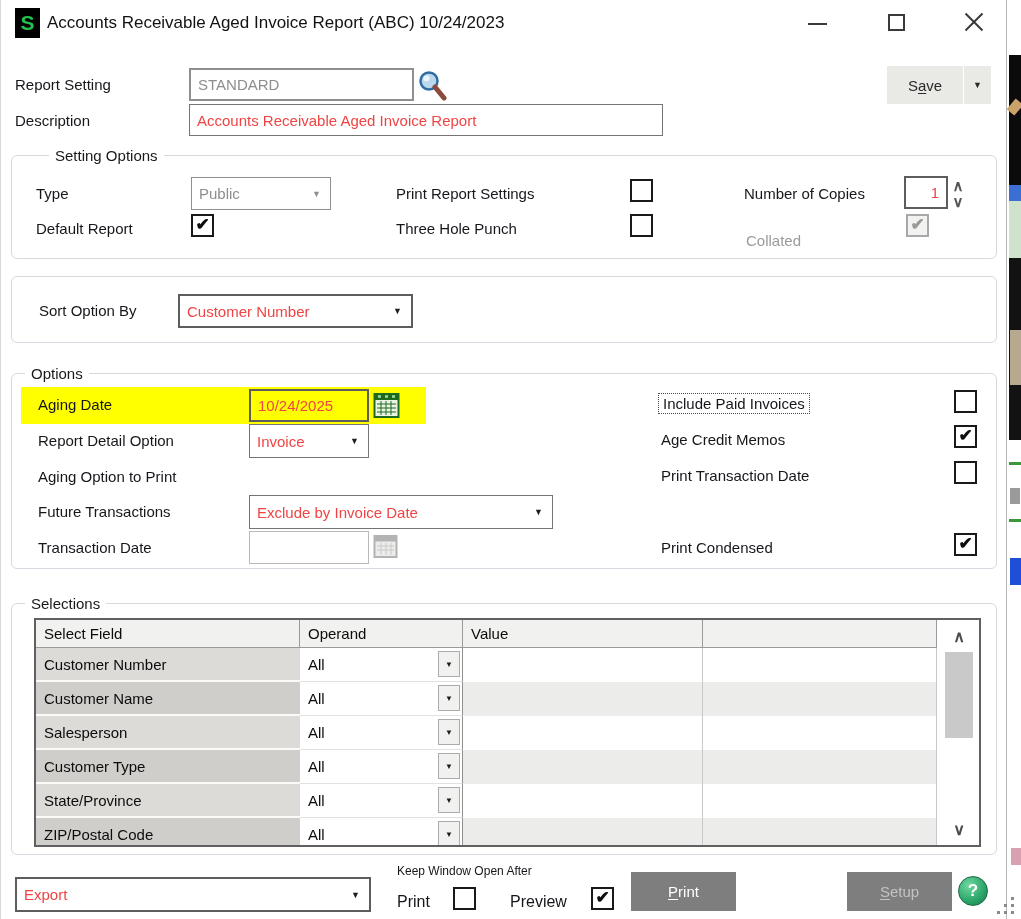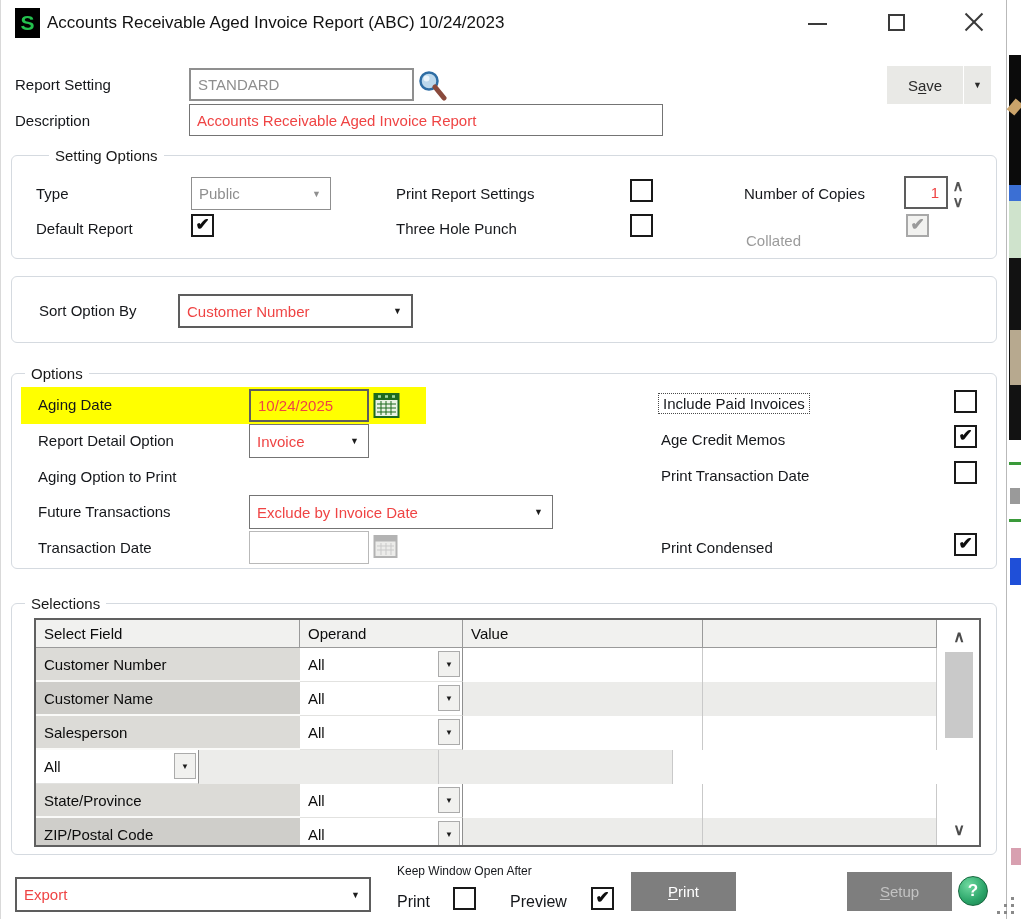--- a/index.html
+++ b/index.html
@@ -265,20 +265,21 @@
       <div class="trow tbody-row row-lite">
         <div class="tc c-field">Salesperson</div>
         <div class="tc c-op">
             <span>All</span>
           <span class="op-btn"></span>
           </div>
         <div class="tc c-val"></div>
         <div class="tc c-x"></div>
       </div>
       <div class="trow tbody-row row-dark">
+        <div class="tc c-field">Customer Type</div>
         <div class="tc c-op">
             <span>All</span>
           <span class="op-btn"></span>
           </div>
         <div class="tc c-val"></div>
         <div class="tc c-x"></div>
       </div>
       <div class="trow tbody-row row-lite">
         <div class="tc c-field">State/Province</div>
         <div class="tc c-op">

